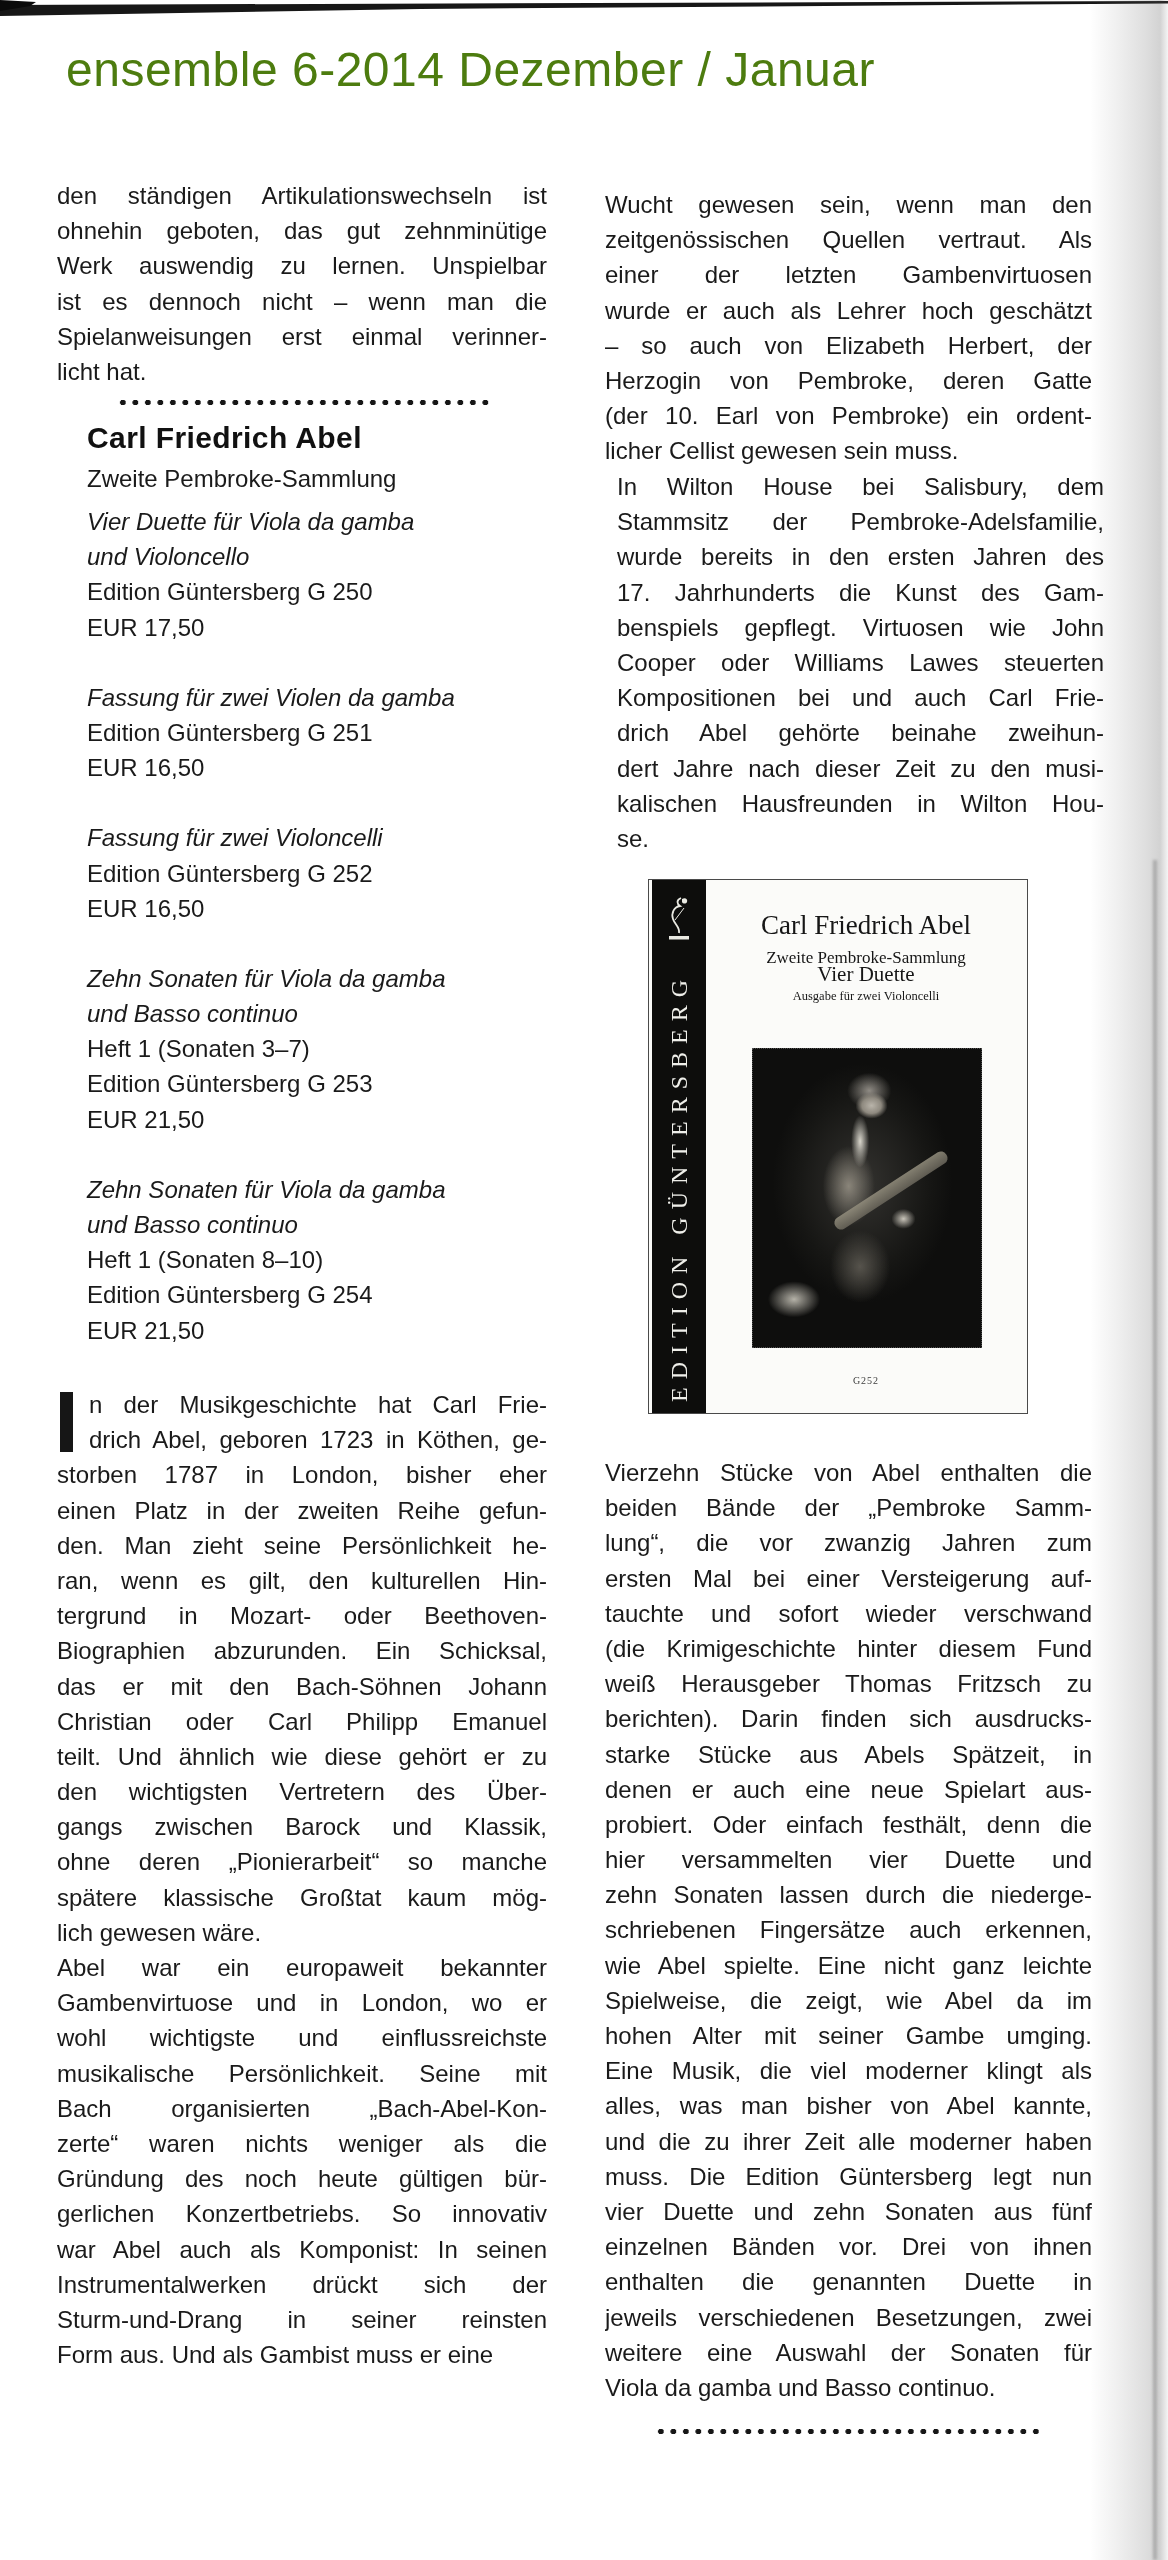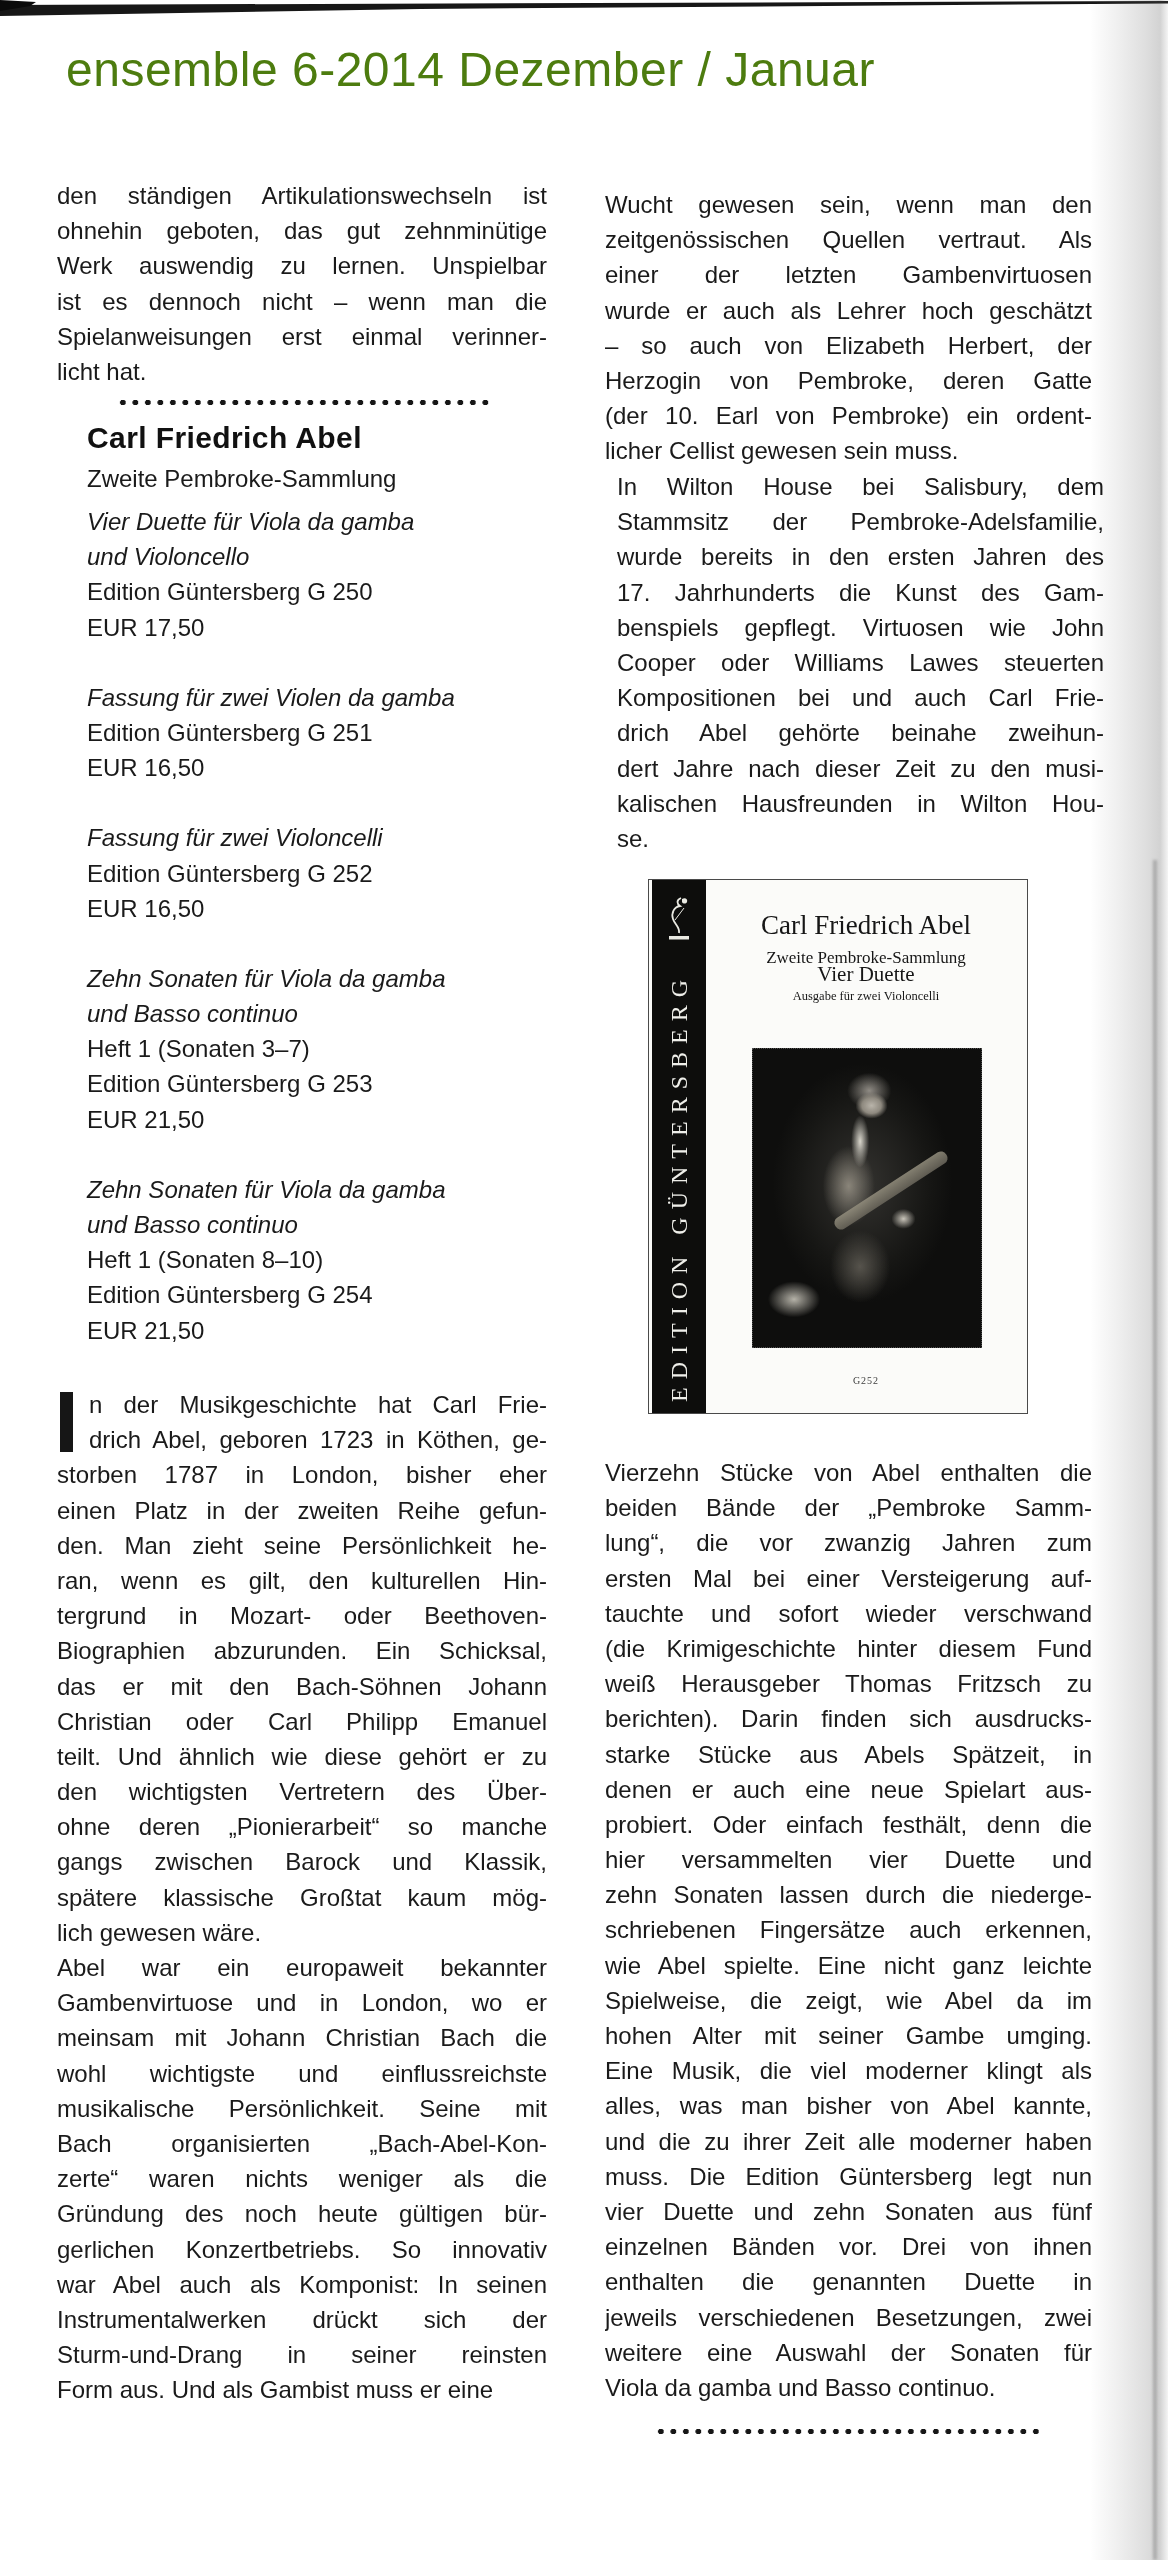--- a/index.html
+++ b/index.html
@@ -162,30 +162,29 @@
         <div class="jline">storben 1787 in London, bisher eher</div>
         <div class="jline">einen Platz in der zweiten Reihe gefun-</div>
         <div class="jline">den. Man zieht seine Persönlichkeit he-</div>
         <div class="jline">ran, wenn es gilt, den kulturellen Hin-</div>
         <div class="jline">tergrund in Mozart- oder Beethoven-</div>
         <div class="jline">Biographien abzurunden. Ein Schicksal,</div>
         <div class="jline">das er mit den Bach-Söhnen Johann</div>
         <div class="jline">Christian oder Carl Philipp Emanuel</div>
         <div class="jline">teilt. Und ähnlich wie diese gehört er zu</div>
         <div class="jline">den wichtigsten Vertretern des Über-</div>
+        <div class="jline">gangs zwischen Barock und Klassik,</div>
         <div class="jline">ohne deren „Pionierarbeit“ so manche</div>
-        <div class="jline">gangs zwischen Barock und Klassik,</div>
         <div class="jline">spätere klassische Großtat kaum mög-</div>
         <div class="jline last">lich gewesen wäre.</div>
       </div>
   </div>
   <div>
       <div class="jline">Abel war ein europaweit bekannter</div>
       <div class="jline">Gambenvirtuose und in London, wo er</div>
-      <div class="jline">meinsam mit Johann Christian Bach die</div>
       <div class="jline">wohl wichtigste und einflussreichste</div>
       <div class="jline">musikalische Persönlichkeit. Seine mit</div>
       <div class="jline">Bach organisierten „Bach-Abel-Kon-</div>
       <div class="jline">zerte“ waren nichts weniger als die</div>
       <div class="jline">Gründung des noch heute gültigen bür-</div>
       <div class="jline">gerlichen Konzertbetriebs. So innovativ</div>
       <div class="jline">war Abel auch als Komponist: In seinen</div>
       <div class="jline">Instrumentalwerken drückt sich der</div>
       <div class="jline">Sturm-und-Drang in seiner reinsten</div>
       <div class="jline last">Form aus. Und als Gambist muss er eine</div>

